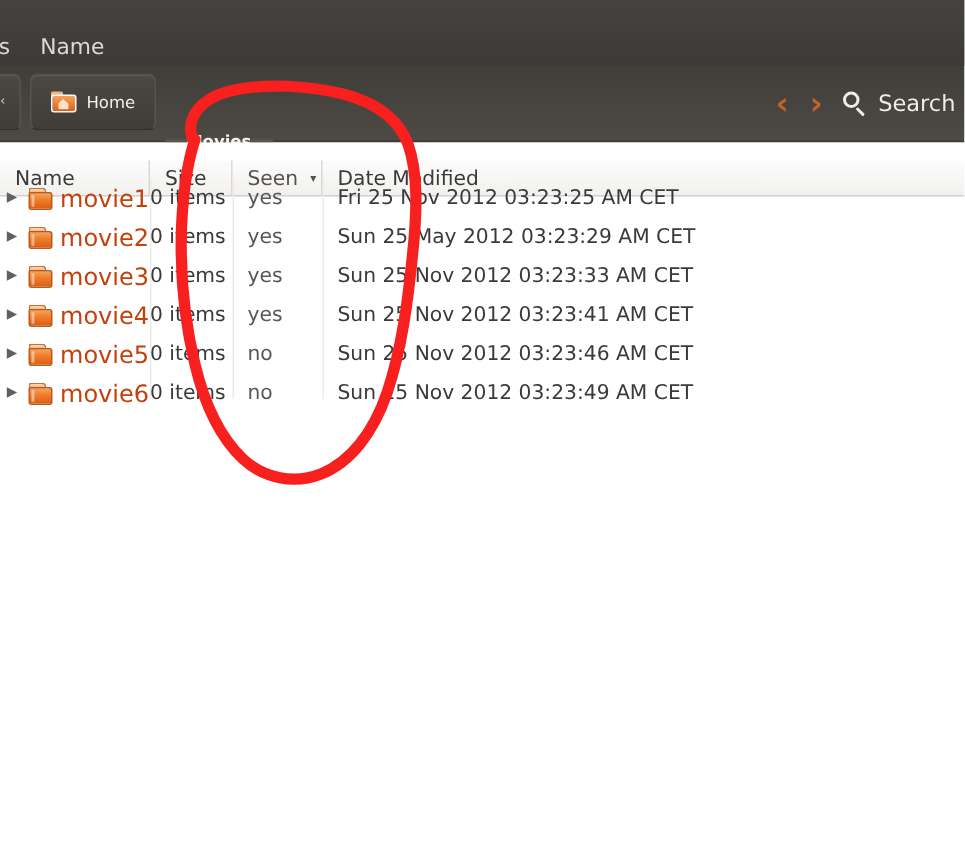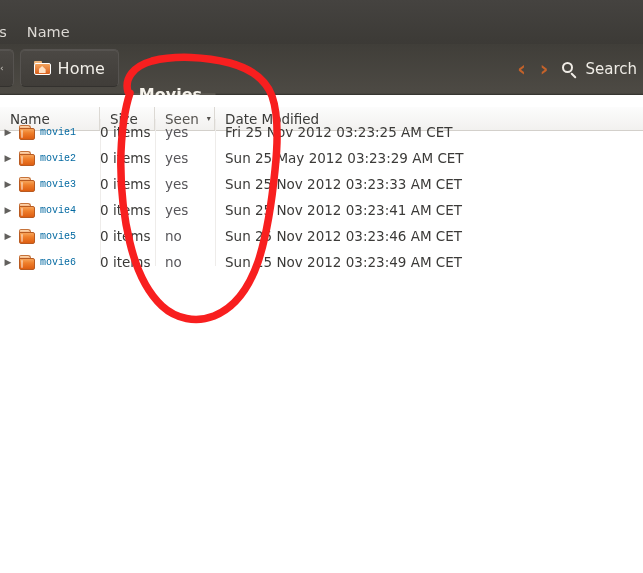--- a/index.html
+++ b/index.html
@@ -67,21 +67,21 @@
   .crumb {
     display: flex;
     align-items: center;
     gap: 7px;
     padding: 0 13px;
     border-radius: 5px;
     background: linear-gradient(to bottom, #4b4844 0%, #403d39 100%);
     border: 1px solid #565350;
     border-bottom-color: #33312e;
     color: #f2efe9;
-    font-size: 16px;
+    font-size: 11px;
     white-space: nowrap;
     box-shadow: inset 0 1px 0 rgba(255,255,255,0.07);
   }
   .crumb.nav-back {
     padding: 0 9px;
     font-size: 9px;
     color: #cfccc6;
   }
   .crumb.active {
     background: linear-gradient(to bottom, #2f2e2a 0%, #38362f 100%);
@@ -154,21 +154,21 @@
     gap: 14px;
   }
   .chev {
     color: #c4622a;
     font-size: 21px;
     line-height: 1;
     font-weight: bold;
   }
   .search-group {
     display: flex;
-    align-items: flex-end;
+    align-items: center;
     gap: 7px;
     color: #efece6;
     font-size: 15px;
   }
   .search-glyph {
     position: relative;
     width: 16px; height: 16px;
     flex: 0 0 auto;
   }
   .search-glyph .ring {
@@ -295,21 +295,21 @@
     box-sizing: border-box;
   }
   .folder .sheen {
     position: absolute;
     left: 3px; top: 5px;
     width: 2px; height: 8px;
     background: rgba(255,255,255,0.45);
     border-radius: 1px;
   }
 
-  .fname { font-size: 10px; color: #0369a1; font-family: Liberation Mono, monospace; }
+  .fname { font-size: 16px; color: #c2410c; }
 
   
   .body-dividers {
     position: absolute;
     left: 0; top: 24px;
     width: 643px;
     height: 454px;
     pointer-events: none;
   }
   .vline {

